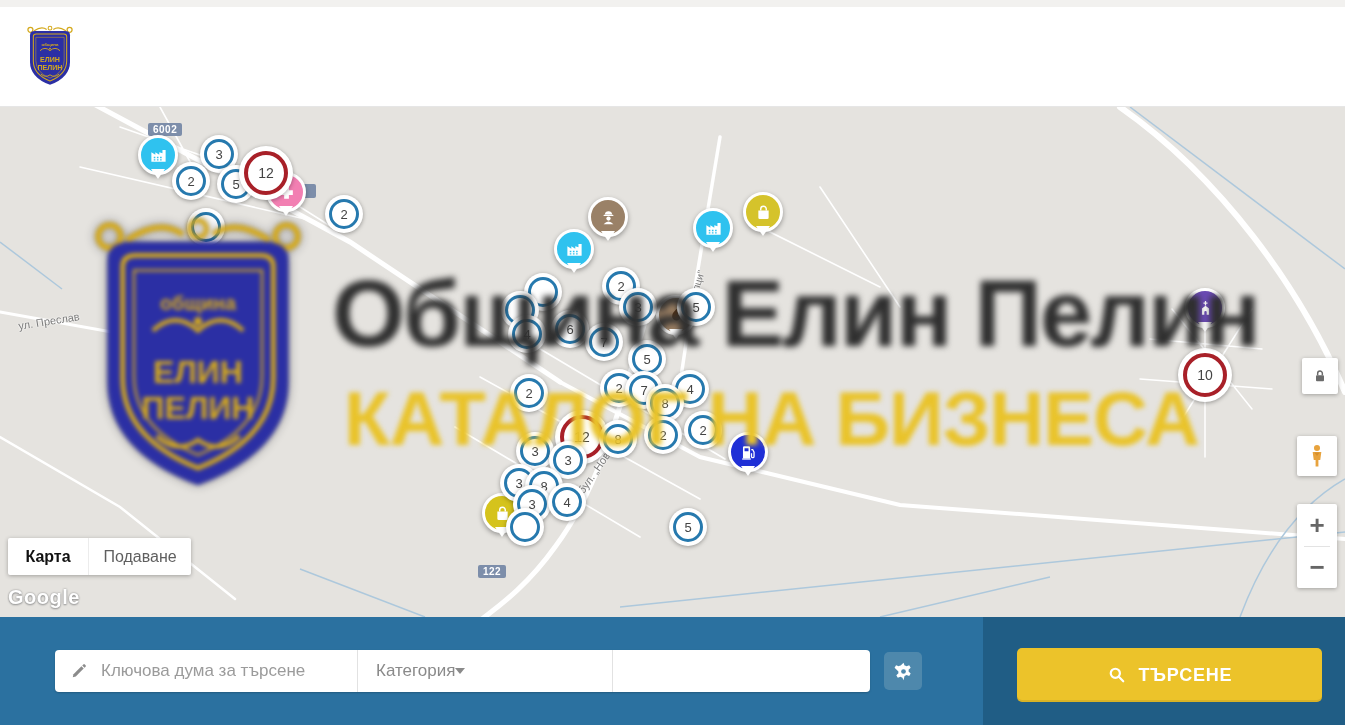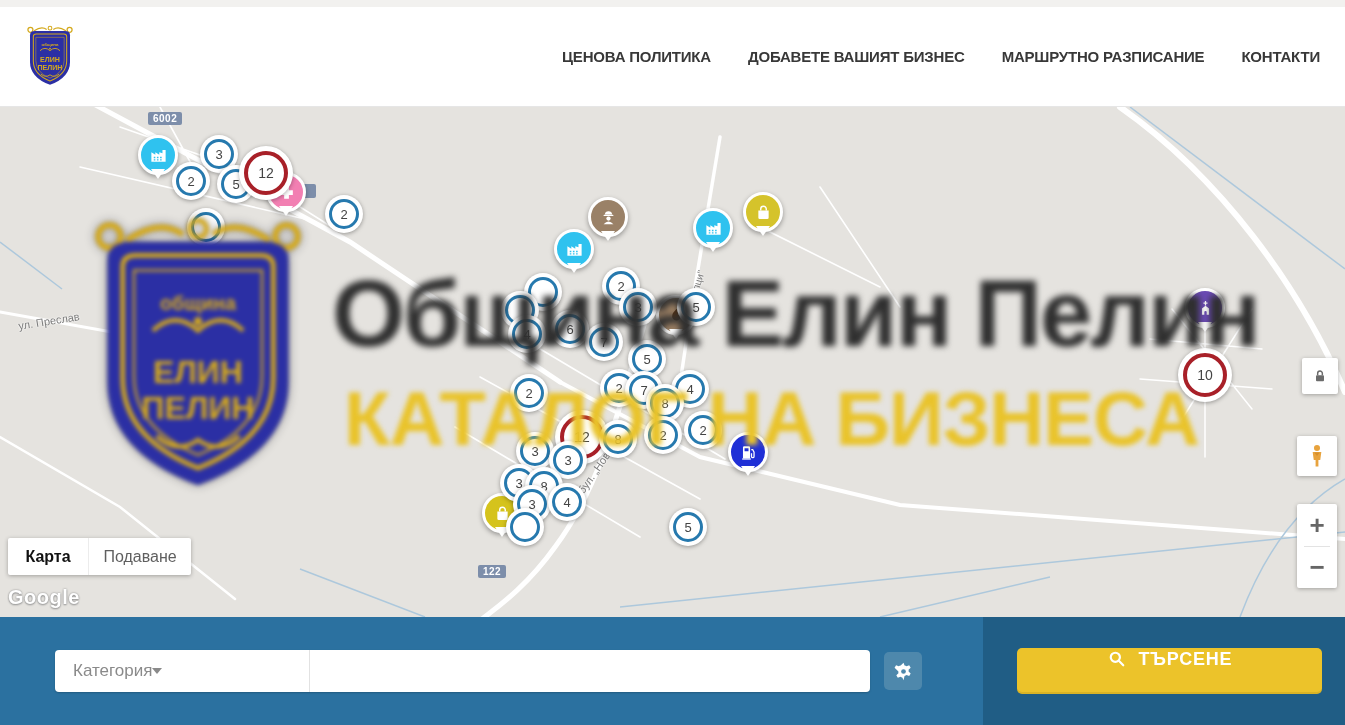--- a/index.html
+++ b/index.html
@@ -15,21 +15,21 @@
   .brand-title{font-size:18px;font-weight:bold;color:#4c4c4c;}
   .brand-sub{font-size:15px;font-weight:bold;color:#e7b91e;letter-spacing:.4px;}
   .nav{display:flex;gap:37px;align-items:center;}
   .nav a{text-decoration:none;color:#383838;font-size:15px;font-weight:bold;
     letter-spacing:-.2px;white-space:nowrap;}
   
   .map{position:absolute;left:0;top:107px;width:1345px;height:510px;background:#e5e3df;overflow:hidden;}
   .roads{position:absolute;left:0;top:0;z-index:0;}
   .road-label{position:absolute;background:#7d8eaa;color:#fff;font-size:10px;font-weight:bold;
     padding:1px 5px;border-radius:2px;z-index:1;letter-spacing:.5px;}
-  .rl-6002{left:148px;top:5px;text-align:right;}
+  .rl-6002{left:148px;top:16px;text-align:right;}
   .rl-blank{left:298px;top:77px;width:8px;height:12px;}
   .rl-105{left:478px;top:458px;}
   .street-label{position:absolute;color:#7b7b7b;font-size:11px;z-index:1;white-space:nowrap;
     text-shadow:0 0 2px #fff,0 0 2px #fff;}
   .sl-preslav{left:18px;top:208px;transform:rotate(-9deg);}
   .sl-novosel{left:565px;top:350px;transform:rotate(-55deg);}
   .sl-ltsi{left:688px;top:168px;transform:rotate(-72deg);font-size:10px;}
   
   .cluster{position:absolute;transform:translate(-50%,-50%);background:#fff;border-radius:50%;
     box-shadow:0 1px 4px rgba(0,0,0,.35);display:flex;align-items:center;justify-content:center;z-index:5;}
@@ -87,22 +87,22 @@
   .sf-keyword input::placeholder{color:#9b9b9b;}
   .sf-select{padding:0 14px 0 18px;cursor:pointer;}
   .sf-cat{width:255px;border-right:1px solid #e2e2e2;}
   .sf-loc{flex:1;}
   .sf-select .lbl{font-size:17px;color:#8a8a8a;}
   .caret{width:0;height:0;border-left:5px solid transparent;border-right:5px solid transparent;
     border-top:6px solid #8a8a8a;}
   .gear-btn{position:absolute;left:884px;top:35px;width:38px;height:38px;border-radius:5px;
     background:#4e88ac;display:flex;align-items:center;justify-content:center;cursor:pointer;}
   .gear-btn svg{width:21px;height:21px;}
-  .search-btn{position:absolute;left:1017px;top:31px;width:305px;height:46px;border-radius:5px;
-    background:#ecc32a;border:none;display:flex;justify-content:center;gap:12px;
+  .search-btn{position:absolute;left:1017px;top:31px;width:305px;height:54px;border-radius:5px;
+    background:#ecc32a;border:none;display:flex;align-items:center;justify-content:center;gap:12px;
     cursor:pointer;box-shadow:inset 0 -2px 0 rgba(0,0,0,.08);}
   .search-btn span{color:#fff;font-size:18px;font-weight:bold;letter-spacing:.8px;
     font-family:"Liberation Sans",sans-serif;}
   svg text{font-family:"Liberation Sans",sans-serif;}
 </style>
 </head>
 <body>
 
 <svg width="0" height="0" style="position:absolute">
   <defs>
@@ -124,26 +124,20 @@
   </defs>
 </svg>
 
 <div class="top-strip"></div>
 
 <div class="header">
   <div class="brand">
     <svg class="logo-shield">
         <use href="#shield"></use>
       </svg>
-  </div>
-  <div class="nav">
-    <a href="#">ЦЕНОВА ПОЛИТИКА</a>
-    <a href="#">ДОБАВЕТЕ ВАШИЯТ БИЗНЕС</a>
-    <a href="#">МАРШРУТНО РАЗПИСАНИЕ</a>
-    <a href="#">КОНТАКТИ</a>
   </div>
 </div>
 
 <div class="map">
   <svg class="roads" width="1345" height="510" viewBox="0 0 1345 510">
     <g stroke="#ffffff" fill="none" stroke-linecap="round">
       <path d="M90,-5 L230,70 L350,135 L470,215 L560,275" stroke-width="5"></path>
       <path d="M560,275 L700,350 L900,398 L1345,432" stroke-width="4"></path>
       <path d="M645,215 C620,300 600,380 555,440 C530,475 505,495 478,515" stroke-width="5"></path>
       <path d="M720,30 L705,120 L690,210 L678,290" stroke-width="3.5"></path>
@@ -384,20 +378,27 @@
     <div class="zoom-btn">+</div>
     <div class="zoom-div"></div>
     <div class="zoom-btn">−</div>
   </div>
 </div>
 
 <div class="bottombar">
   <div class="dark"></div>
 
   <div class="searchfield">
+    <div class="sf-sec sf-keyword">
+      <svg width="20" height="20" viewBox="0 0 24 24" fill="#8b8b8b">
+        <path d="M4.5,19.5l.9-3.6L14.9,6.4l2.7,2.7L8.1,18.6l-3.6.9Z"></path>
+        <path d="M15.9,5.4l1.3-1.3a1.3,1.3 0 0 1 1.8,0l.9.9a1.3,1.3 0 0 1 0,1.8l-1.3,1.3Z"></path>
+      </svg>
+      <input type="text" placeholder="Ключова дума за търсене" style="">
+    </div>
     <div class="sf-sec sf-select sf-cat">
       <span class="lbl">Категория</span>
       <span class="caret"></span>
     </div>
   </div>
 
   <div class="gear-btn">
     <svg viewBox="0 0 24 24">
       <path fill="#fff" d="M12,2l1.2,3a7,7 0 0 1 2.3,1l3-1.2 1.7,3-2.4,2.2a7,7 0 0 1 0,2l2.4,2.2-1.7,3-3-1.2a7,7 0 0 1-2.3,1L12,22l-1.2-3a7,7 0 0 1-2.3-1l-3,1.2-1.7-3 2.4-2.2a7,7 0 0 1 0-2L1.8,7.8l1.7-3 3,1.2a7,7 0 0 1 2.3-1Z"></path>
       <circle cx="12" cy="12" r="2.7" fill="#4e88ac"></circle>

